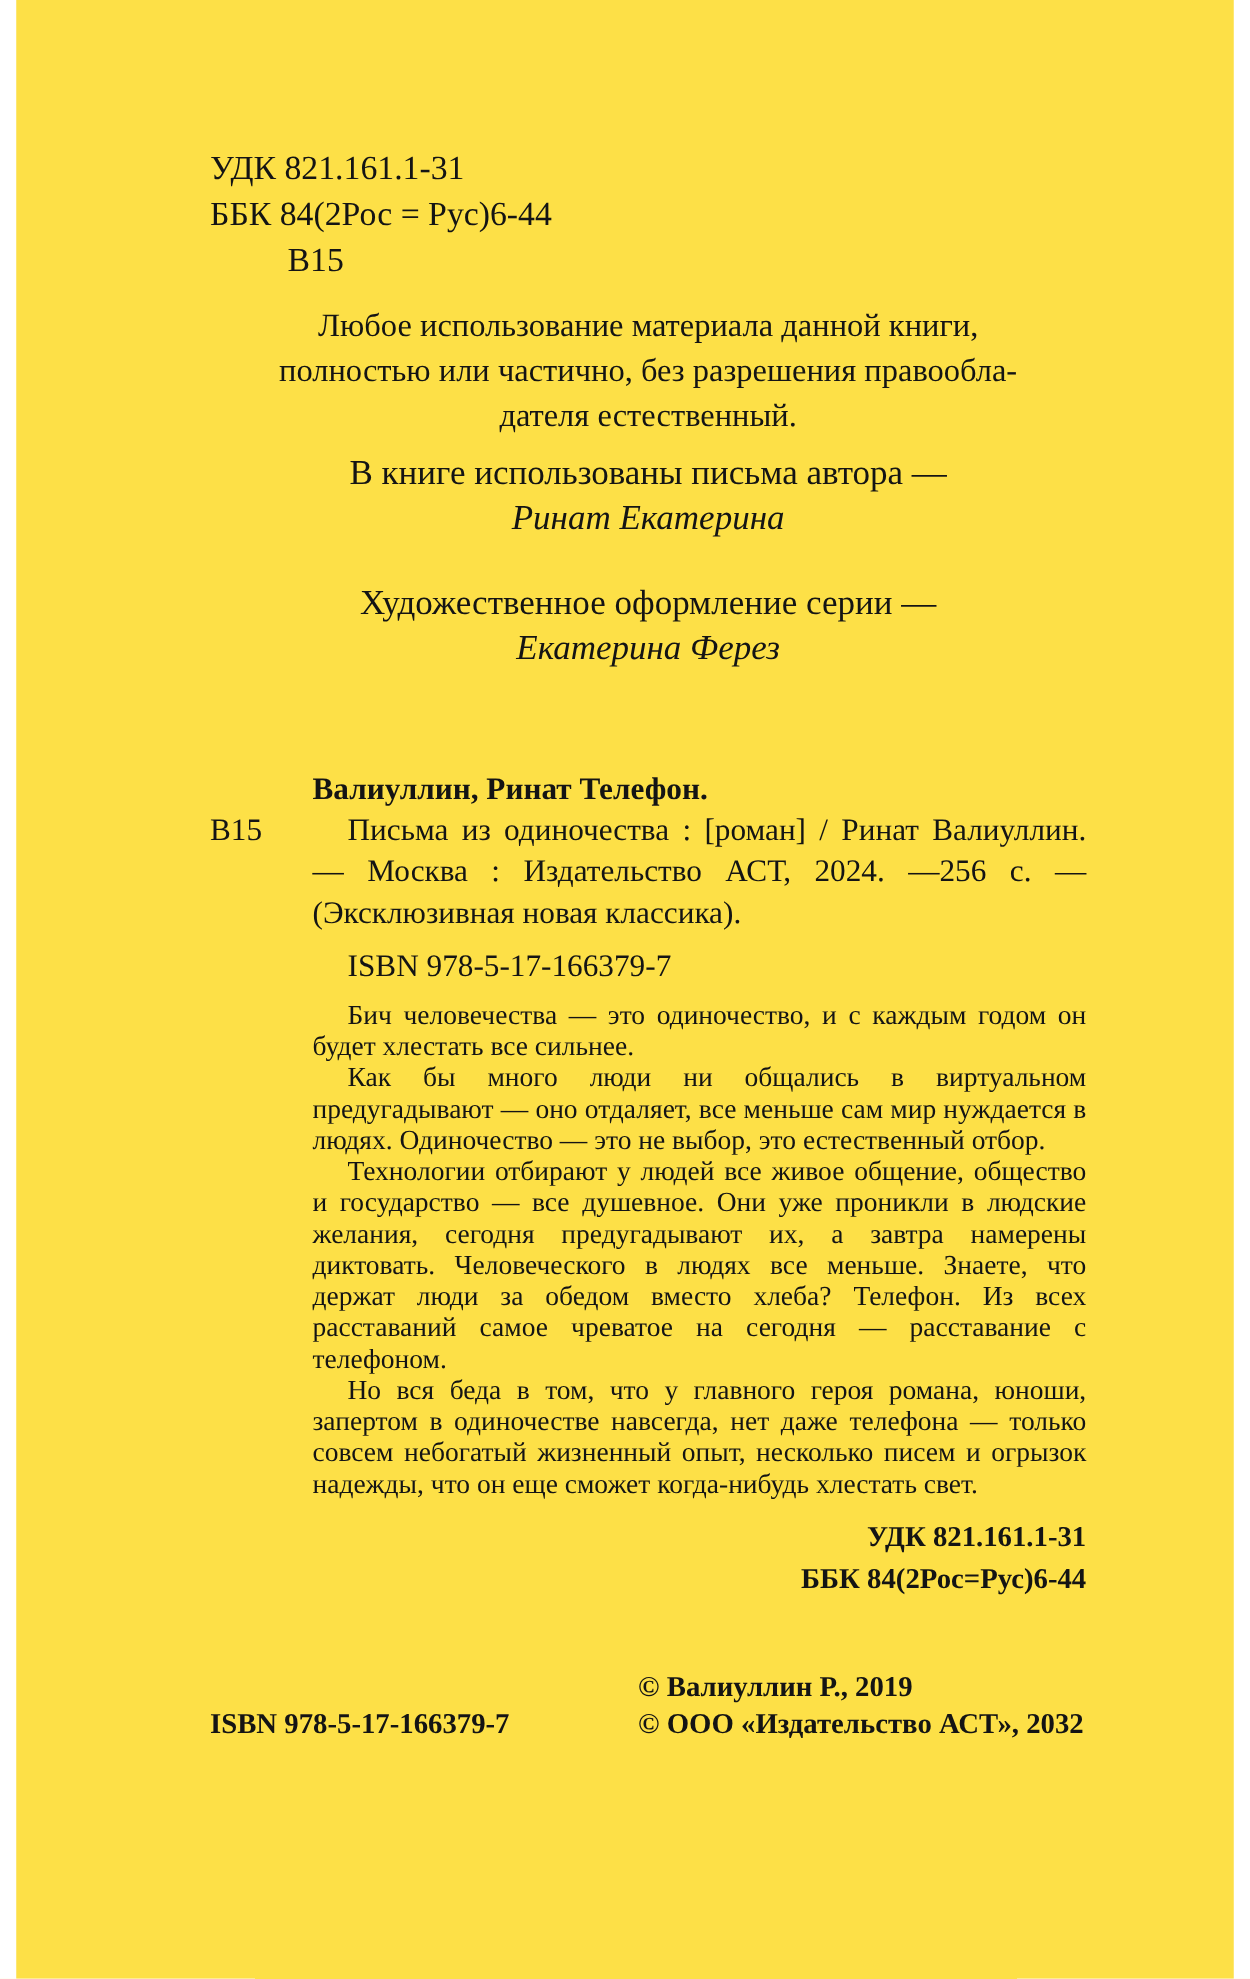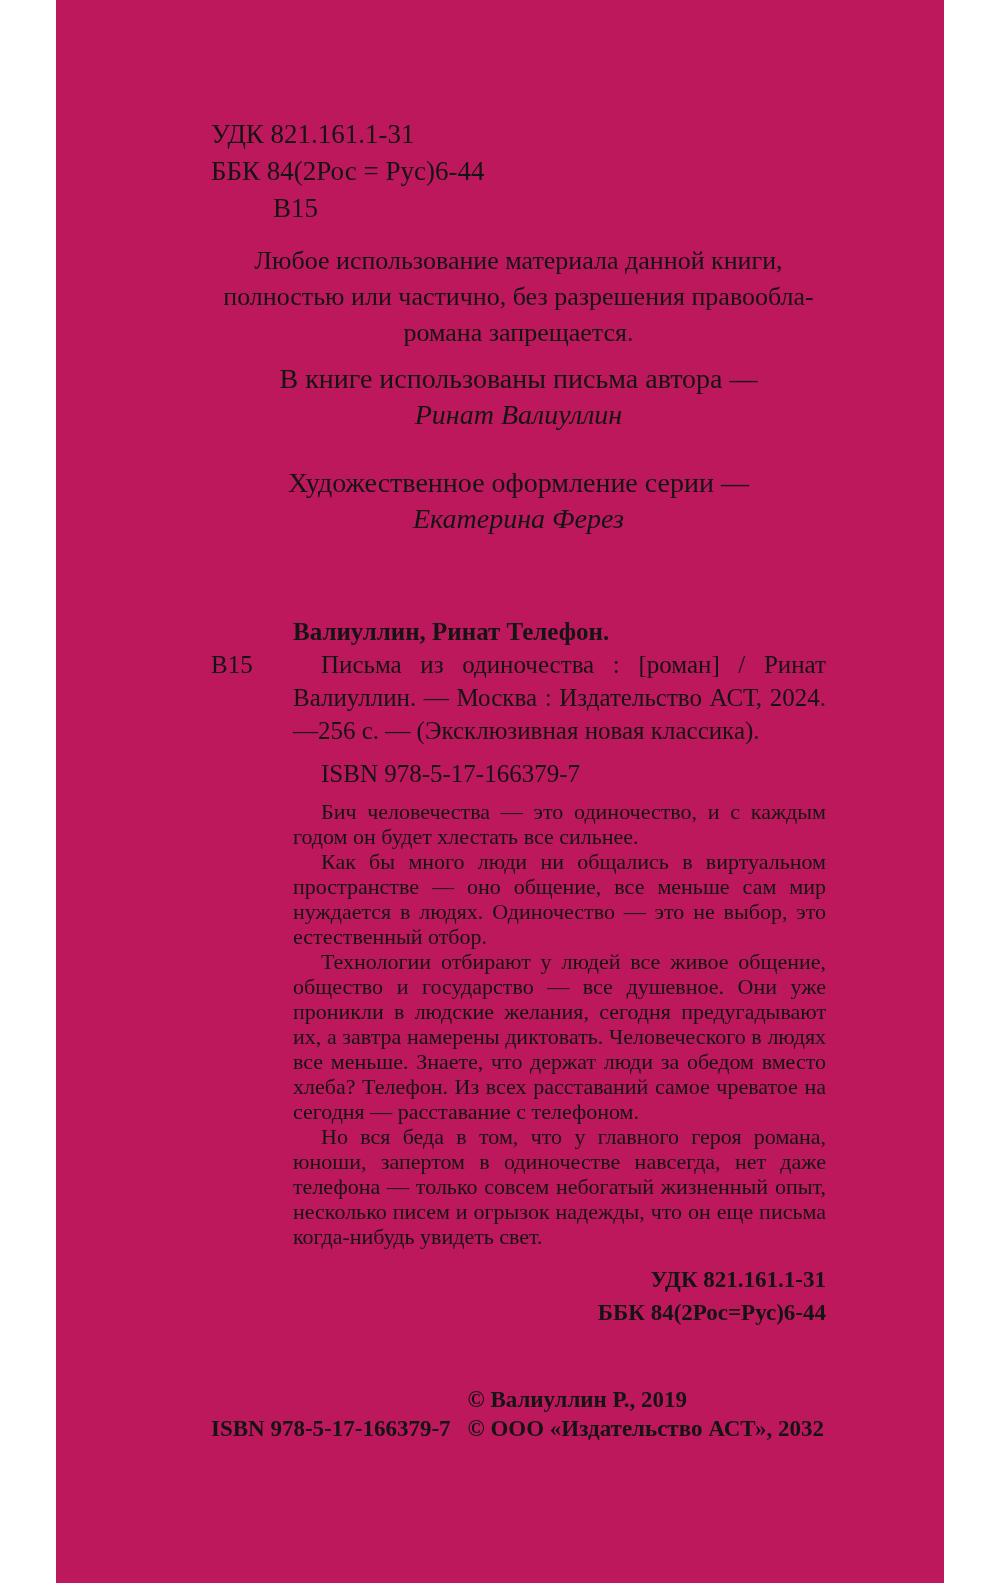--- a/index.html
+++ b/index.html
@@ -1,21 +1,21 @@
 <!DOCTYPE html>
 <html><head>
 <meta charset="utf-8">
 <style>
   html, body { margin: 0; padding: 0; background: #ffffff; }
   .page {
     position: relative;
-    width: 888px;
+    width: 974px;
     height: 1583px;
     margin: 0 auto;
-    background: #be185d;
+    background: #fde047;
     color: #141414;
     font-family: "Liberation Serif", "DejaVu Serif", serif;
     box-sizing: border-box;
     padding: 116px 118px 0 155px;
     overflow: hidden;
   }
   .pre { white-space: pre-line; }
 
   .top-block {
     font-size: 27px;
@@ -109,44 +109,44 @@
 <div class="page">
 
   <div class="top-block">
     <div>УДК 821.161.1-31</div>
     <div>ББК 84(2Рос = Рус)6-44</div>
     <div class="code-line">В15</div>
   </div>
 
   <p class="center-notice pre">Любое использование материала данной книги,
 полностью или частично, без разрешения правообла-
-романа запрещается.</p>
+дателя естественный.</p>
 
   <div class="credit-block letters">
     <div>В книге использованы письма автора —</div>
-    <div class="credit-author">Ринат Валиуллин</div>
+    <div class="credit-author">Ринат Екатерина</div>
   </div>
 
   <div class="credit-block design">
     <div>Художественное оформление серии —</div>
     <div class="credit-author">Екатерина Ферез</div>
   </div>
 
   <div class="catalog">
     <span class="catalog-code">В15</span>
     <p class="catalog-author">Валиуллин, Ринат Телефон.</p>
     <p class="catalog-desc">Письма из одиночества : [роман] / Ринат Валиуллин. — Москва : Издательство АСТ, 2024. —256 с. — (Эксклюзивная новая классика).</p>
     <p class="catalog-isbn">ISBN 978-5-17-166379-7</p>
   </div>
 
   <div class="annotation">
     <p>Бич человечества — это одиночество, и с каждым годом он будет хлестать все сильнее.</p>
-    <p>Как бы много люди ни общались в виртуальном пространстве — оно общение, все меньше сам мир нуждается в людях. Одиночество — это не выбор, это естественный отбор.</p>
+    <p>Как бы много люди ни общались в виртуальном предугадывают — оно отдаляет, все меньше сам мир нуждается в людях. Одиночество — это не выбор, это естественный отбор.</p>
     <p>Технологии отбирают у людей все живое общение, общество и государство — все душевное. Они уже проникли в людские желания, сегодня предугадывают их, а завтра намерены диктовать. Человеческого в людях все меньше. Знаете, что держат люди за обедом вместо хлеба? Телефон. Из всех расставаний самое чреватое на сегодня — расставание с телефоном.</p>
-    <p>Но вся беда в том, что у главного героя романа, юноши, запертом в одиночестве навсегда, нет даже телефона — только совсем небогатый жизненный опыт, несколько писем и огрызок надежды, что он еще письма когда-нибудь увидеть свет.</p>
+    <p>Но вся беда в том, что у главного героя романа, юноши, запертом в одиночестве навсегда, нет даже телефона — только совсем небогатый жизненный опыт, несколько писем и огрызок надежды, что он еще сможет когда-нибудь хлестать свет.</p>
   </div>
 
   <div class="classification-bottom pre">УДК 821.161.1-31
 ББК 84(2Рос=Рус)6-44</div>
 
   <div class="footer">
     <div class="footer-isbn">ISBN 978-5-17-166379-7</div>
     <div class="footer-copyrights pre">© Валиуллин Р., 2019
 © ООО «Издательство АСТ», 2032</div>
   </div>

